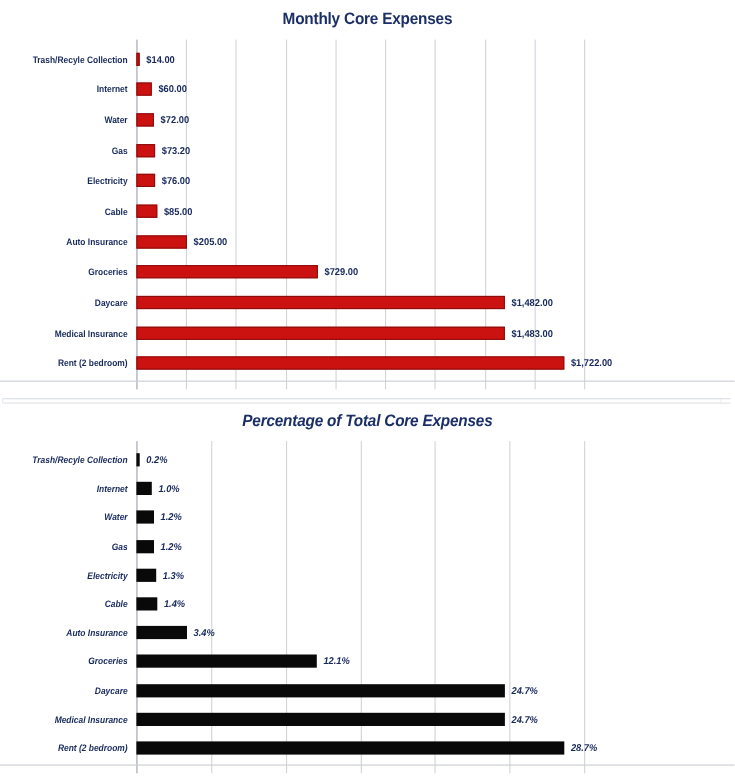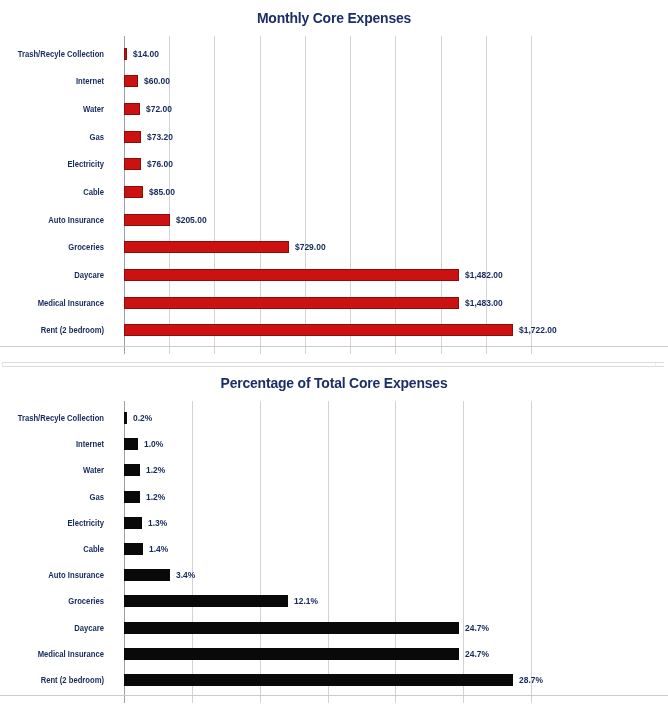--- a/index.html
+++ b/index.html
@@ -37,21 +37,21 @@
   .sheet-divider.d1 { top: 362px; }
   .sheet-divider.d2 { top: 366px; }
 
   .panel {
     position: absolute;
     left: 0;
     width: 668px;
     background: #ffffff;
   }
   .panel-top    { top: 0px;   height: 362px; }
-  .panel-bottom { top: 367px; height: 345px; }
+  .panel-bottom { top: 367px; height: 345px; font-style: italic; }
 
   .chart-title {
     text-align: center;
     color: #1b2f66;
     font-weight: bold;
     font-size: 15px;
     font-family: "Liberation Sans", sans-serif;
     letter-spacing: -0.2px;
     font-stretch: condensed;
     transform: scaleX(0.93);
@@ -89,21 +89,21 @@
     height: 1px;
     background: #c8ccd4;
   }
 
   .rows {
     position: absolute;
     left: 0; top: 0; right: 0; bottom: 0;
   }
   .row {
     position: absolute;
-    left: 0; right: 16px;
+    left: 0; right: 4px;
     display: flex;
     align-items: center;
   }
   .cat-label {
     position: absolute;
     right: 0;
     width: 118px;
     text-align: right;
     color: #17295c;
     font-weight: bold;

